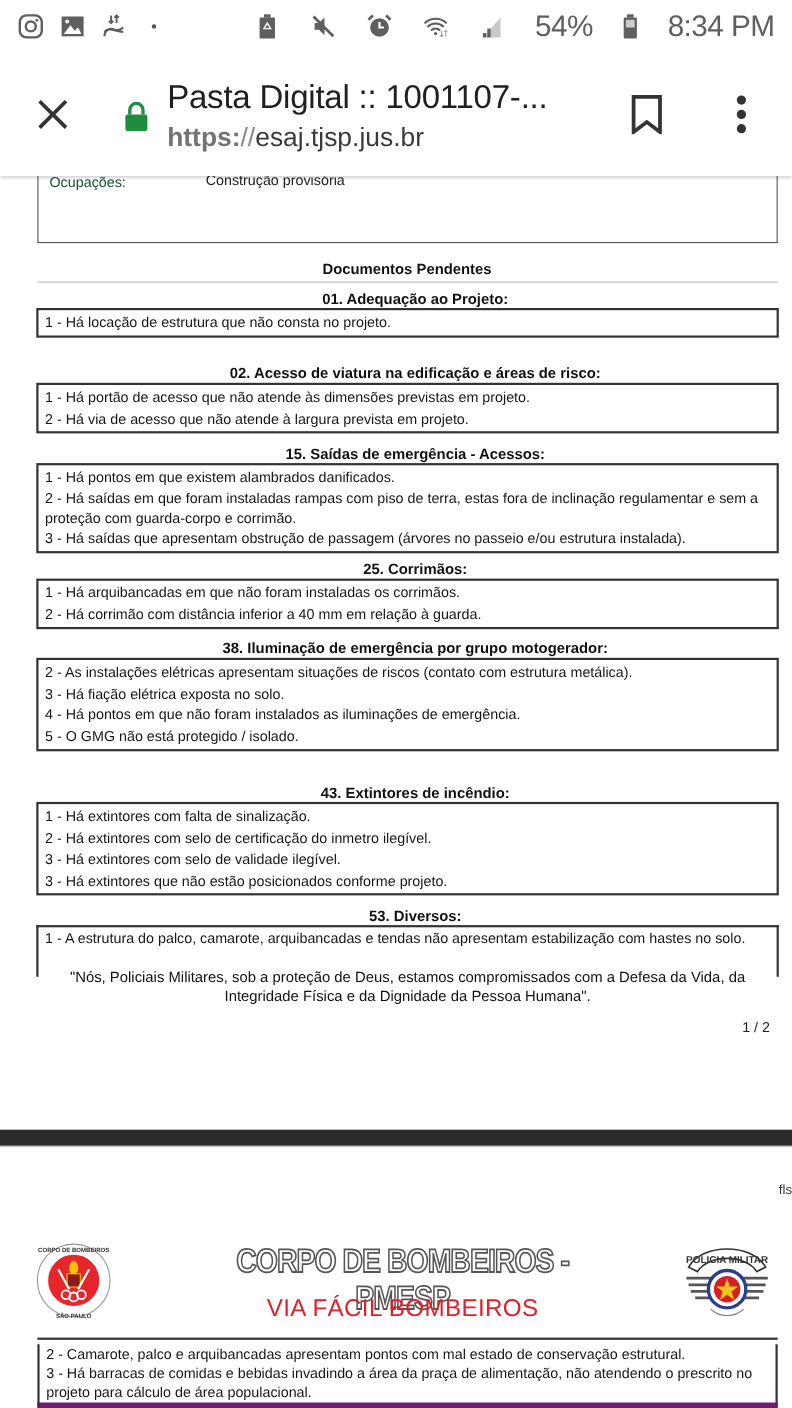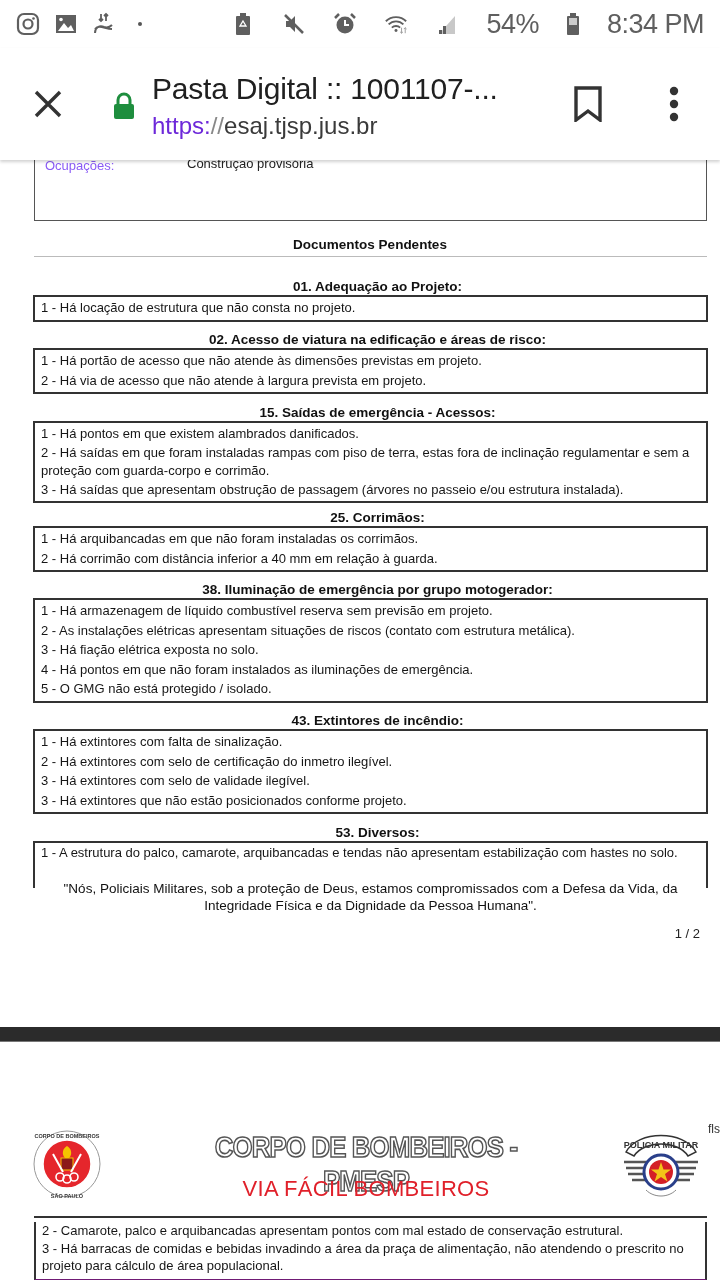--- a/index.html
+++ b/index.html
@@ -13,54 +13,54 @@
   .sb-icon { width: 24px; height: 24px; display: inline-flex; align-items: center; justify-content: center; }
   .sb-text { font-size: 27px; color: #5f5f5f; letter-spacing: -0.5px; }
   .dot { width: 4px; height: 4px; background: #555; border-radius: 50%; margin-left: 8px; }
 
   
   .toolbar { position: absolute; top: 48px; left: 0; width: 720px; height: 112px; background: #fff; box-shadow: 0 2px 3px rgba(0,0,0,0.18); z-index: 5; }
   .close-btn { position: absolute; left: 30px; top: 38px; width: 36px; height: 36px; display: flex; align-items: center; justify-content: center; }
   .lock { position: absolute; left: 113px; top: 44px; }
   .title { position: absolute; left: 152px; top: 24px; font-size: 30px; color: #202020; white-space: nowrap; letter-spacing: -0.2px; }
   .url { position: absolute; left: 152px; top: 64px; font-size: 24px; color: #3a3a3a; white-space: nowrap; }
-  .url .scheme { color: #6d28d9; }
+  .url .scheme { color: #737373; font-weight: bold; }
   .url .sep { color: #888; }
   .bookmark-btn { position: absolute; left: 570px; top: 36px; width: 36px; height: 40px; display: flex; align-items: center; justify-content: center; }
   .menu-btn { position: absolute; left: 660px; top: 36px; width: 28px; height: 40px; display: flex; align-items: center; justify-content: center; }
 
   
   .doc { position: absolute; top: 160px; left: 0; width: 720px; height: 1120px; overflow: hidden; background: #fff; }
   .occ-box { position: absolute; left: 34px; top: -10px; width: 673px; height: 71px; border: 1px solid #555; border-top: none; }
-  .occ-label { position: absolute; left: 10px; top: 8px; font-size: 13px; color: #8b5cf6; }
+  .occ-label { position: absolute; left: 10px; top: 8px; font-size: 13px; color: #14532d; }
   .occ-value { position: absolute; left: 152px; top: 6px; font-size: 13px; color: #222; }
 
   .pending-title { position: absolute; left: 0; width: 740px; top: 77px; text-align: center; font-size: 13.5px; font-weight: bold; color: #111; }
   .pending-rule { position: absolute; left: 34px; top: 96px; width: 673px; height: 1px; background: #bbb; }
 
   .section { position: absolute; left: 33px; width: 675px; }
   .section-title { text-align: center; font-weight: bold; font-size: 13.5px; color: #111; line-height: 16px; padding-left: 14px; }
   .section-box { border: 2px solid #333; padding: 1px 6px 2px 6px; }
   .section-box .item { font-size: 13px; line-height: 19.5px; color: #161616; }
 
   .quote { position: absolute; left: 34px; width: 673px; top: 720px; text-align: center; font-size: 13.5px; line-height: 17px; color: #111; }
   .page-num { position: absolute; right: 20px; top: 766px; font-size: 13px; color: #222; }
 
   .page-sep { position: absolute; left: 0; top: 867px; width: 720px; height: 15px; background: #2b2b2b; border-bottom: 1px solid #777; }
 
-  .fls { position: absolute; right: 0; top: 962px; font-size: 12px; color: #333; }
+  .fls { position: absolute; right: 0; top: 914px; font-size: 12px; color: #333; }
 
   .header2 { position: absolute; left: 0; top: 962px; width: 716px; height: 96px; }
   .logo-left { position: absolute; left: 33px; top: 6px; width: 68px; height: 72px; }
   .logo-right { position: absolute; left: 618px; top: 4px; width: 86px; height: 76px; }
   .brand-title { position: absolute; left: 170px; top: 8px; width: 392px; text-align: center; font-size: 30px; font-weight: bold; color: #fff; letter-spacing: -1px; -webkit-text-stroke: 1.6px #555; font-family: "Liberation Sans Narrow", "Liberation Sans", sans-serif; transform: scaleX(0.86); transform-origin: center; }
   .brand-sub { position: absolute; left: 170px; top: 54px; width: 392px; text-align: center; font-size: 22px; color: #e0202a; letter-spacing: 0.3px; }
   .header2-rule { position: absolute; left: 34px; top: 94px; width: 673px; height: 2px; background: #333; }
 
-  .cont-box { position: absolute; left: 34px; top: 1062px; width: 673px; height: 58px; border-left: 2px solid #333; border-right: 2px solid #333; border-bottom: 1px solid #701a75; padding: 0 6px; }
+  .cont-box { position: absolute; left: 34px; top: 1062px; width: 673px; height: 58px; border-left: 2px solid #333; border-right: 2px solid #333; border-bottom: 5px solid #701a75; padding: 0 6px; }
   .cont-box .item { font-size: 13px; line-height: 17.5px; color: #161616; }
 </style>
 </head>
 <body>
 
 <div class="statusbar">
   <div class="sb-left">
     <span class="sb-icon">
       <svg width="24" height="24" viewBox="0 0 24 24">
           <rect x="2" y="2" width="20" height="20" rx="6" fill="none" stroke="#5f5f5f" stroke-width="2.2"></rect>
@@ -162,21 +162,21 @@
 
 <div class="doc">
   <div class="occ-box">
     <span class="occ-label">Ocupações:</span>
     <span class="occ-value">Construção provisória</span>
   </div>
 
   <div class="pending-title">Documentos Pendentes</div>
   <div class="pending-rule"></div>
 
-  <div class="section" style="top:119px;">
+  <div class="section" style="top:104px;">
     <div class="section-title">01. Adequação ao Projeto:</div>
     <div class="section-box">
       <div class="item">1 - Há locação de estrutura que não consta no projeto.</div>
     </div>
   </div>
 
   <div class="section" style="top:172px;">
     <div class="section-title">02. Acesso de viatura na edificação e áreas de risco:</div>
     <div class="section-box">
       <div class="item">1 - Há portão de acesso que não atende às dimensões previstas em projeto.</div>
@@ -197,21 +197,20 @@
     <div class="section-title">25. Corrimãos:</div>
     <div class="section-box">
       <div class="item">1 - Há arquibancadas em que não foram instaladas os corrimãos.</div>
       <div class="item">2 - Há corrimão com distância inferior a 40 mm em relação à guarda.</div>
     </div>
   </div>
 
   <div class="section" style="top:422px;">
     <div class="section-title">38. Iluminação de emergência por grupo motogerador:</div>
     <div class="section-box">
-      <div class="item">1 - Há armazenagem de líquido combustível reserva sem previsão em projeto.</div>
       <div class="item">2 - As instalações elétricas apresentam situações de riscos (contato com estrutura metálica).</div>
       <div class="item">3 - Há fiação elétrica exposta no solo.</div>
       <div class="item">4 - Há pontos em que não foram instalados as iluminações de emergência.</div>
       <div class="item">5 - O GMG não está protegido / isolado.</div>
     </div>
   </div>
 
   <div class="section" style="top:553px;">
     <div class="section-title">43. Extintores de incêndio:</div>
     <div class="section-box">

